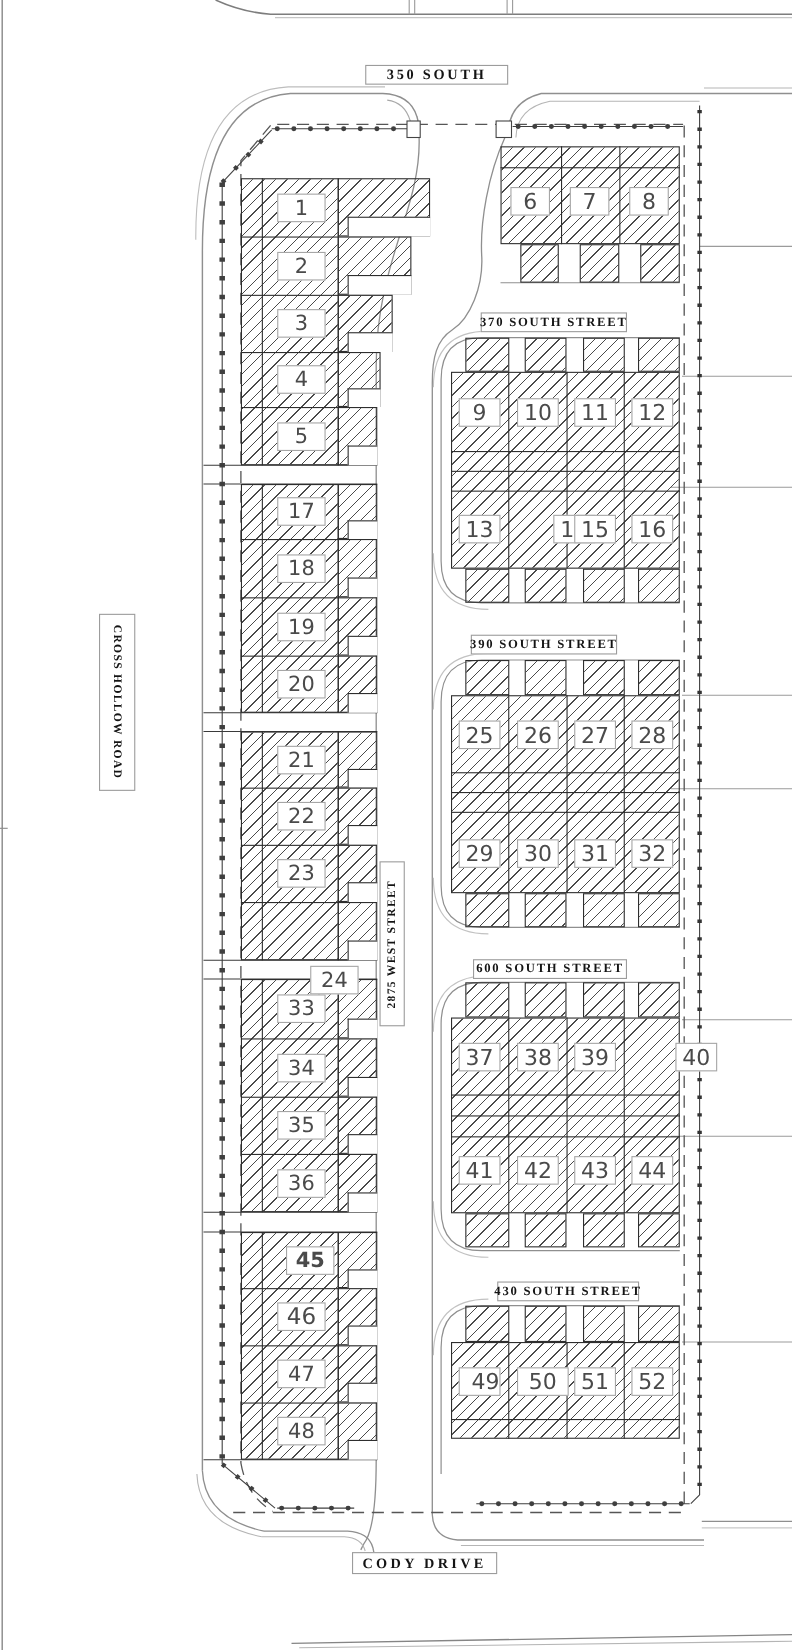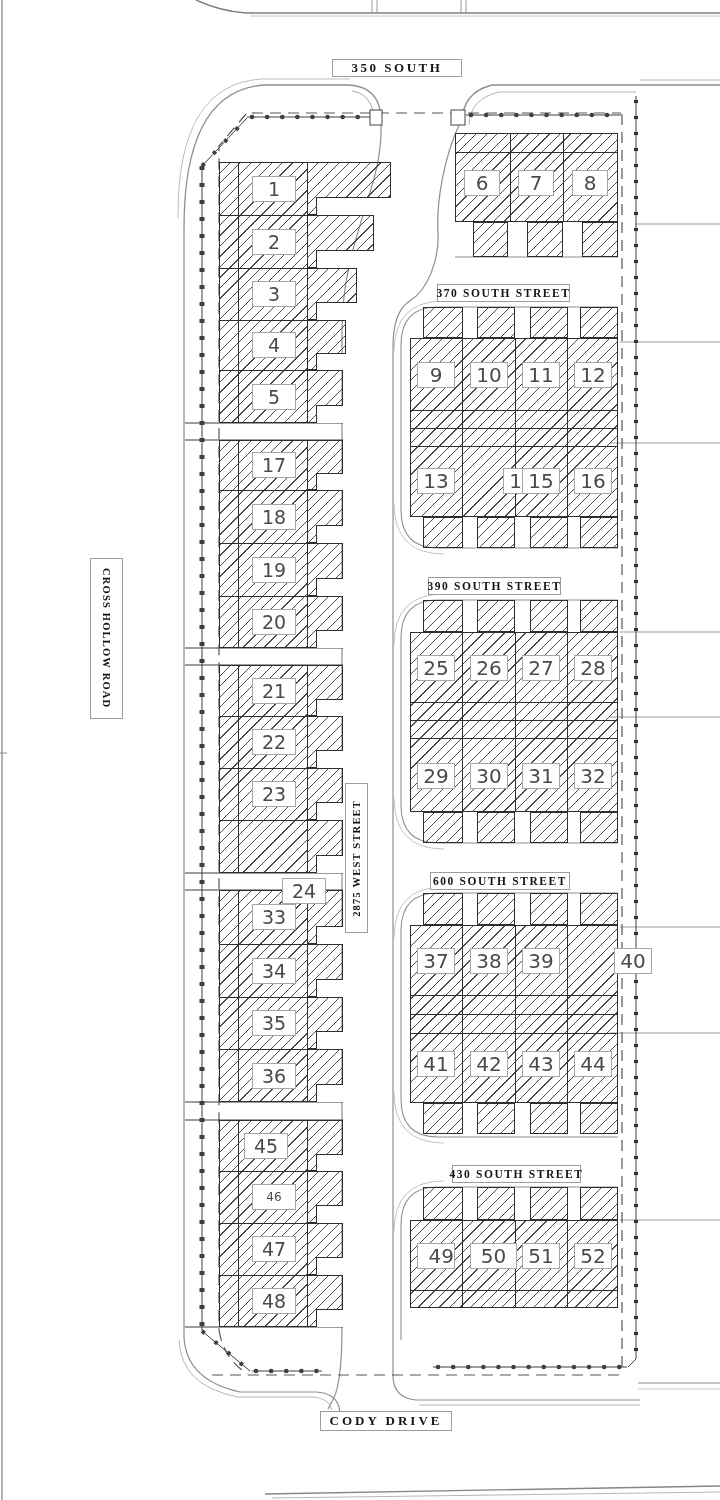--- a/index.html
+++ b/index.html
@@ -235,26 +235,26 @@
     <div class="abs numbox" style="left: 252px; top: 1063px; width: 44px; height: 26px; font-size: 19px;">
       <span>36</span>
     </div>
     <div class="abs hatch brd" style="left: 219px; top: 1120px; width: 89px; height: 207px;"></div>
     <div class="abs vl" style="left: 238px; top: 1120px; width: 1px; height: 207px;"></div>
     <div class="abs hl" style="left: 219px; top: 1171px; width: 89px; height: 1px;"></div>
     <div class="abs hl" style="left: 219px; top: 1223px; width: 89px; height: 1px;"></div>
     <div class="abs hl" style="left: 219px; top: 1275px; width: 89px; height: 1px;"></div>
     <div class="abs hatch brd" style="left: 307px; top: 1120px; width: 36px; height: 51px;"></div>
     <div class="abs notch" style="left: 316px; top: 1154px; width: 27px; height: 17px;"></div>
-    <div class="abs numbox" style="left: 244px; top: 1133px; width: 44px; height: 26px; font-size: 19px;">
+    <div class="abs numbox" style="left: 260px; top: 1133px; width: 44px; height: 26px; font-size: 19px; font-weight: bold;">
       <span>45</span>
     </div>
     <div class="abs hatch brd" style="left: 307px; top: 1171px; width: 36px; height: 52px;"></div>
     <div class="abs notch" style="left: 316px; top: 1205px; width: 27px; height: 18px;"></div>
-    <div class="abs numbox" style="left: 252px; top: 1184px; width: 44px; height: 26px; font-size: 12px;">
+    <div class="abs numbox" style="left: 252px; top: 1184px; width: 44px; height: 26px; font-size: 21px;">
       <span>46</span>
     </div>
     <div class="abs hatch brd" style="left: 307px; top: 1223px; width: 36px; height: 52px;"></div>
     <div class="abs notch" style="left: 316px; top: 1257px; width: 27px; height: 18px;"></div>
     <div class="abs numbox" style="left: 252px; top: 1236px; width: 44px; height: 26px; font-size: 19px;">
       <span>47</span>
     </div>
     <div class="abs hatch brd" style="left: 307px; top: 1275px; width: 36px; height: 52px;"></div>
     <div class="abs notch" style="left: 316px; top: 1309px; width: 27px; height: 18px;"></div>
     <div class="abs numbox" style="left: 252px; top: 1288px; width: 44px; height: 26px; font-size: 19px;">

